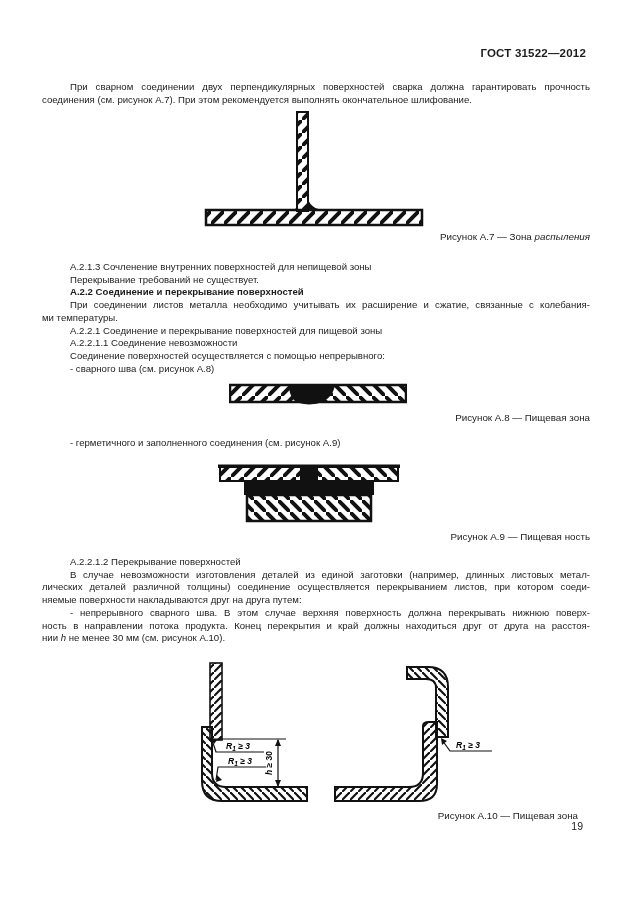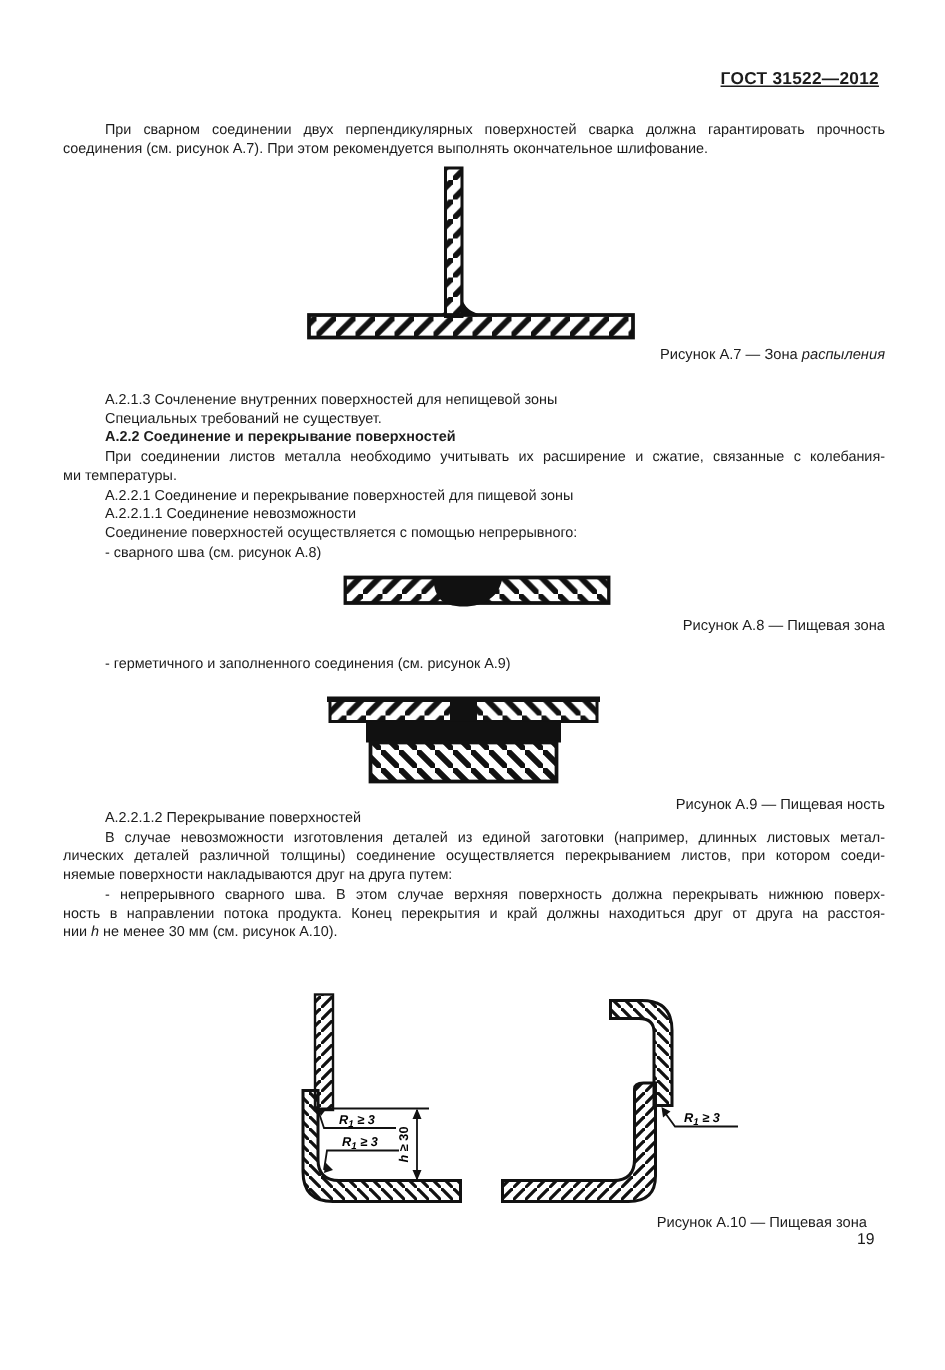--- a/index.html
+++ b/index.html
@@ -4,21 +4,20 @@
 <style>
   html,body{margin:0;padding:0;background:#e8e8e8;}
   .page{
     position:relative;width:630px;height:913px;background:#ffffff;
     margin:0 auto;font-family:"Liberation Sans",sans-serif;color:#1c1c1c;
     overflow:hidden;
   }
   .doc-number{
     position:absolute;top:47px;right:44px;font-size:11.5px;font-weight:bold;
     letter-spacing:.2px;
-    text-decoration:underline;
   }
   .textcol{position:absolute;left:42px;width:548px;font-size:9.6px;line-height:12.7px;}
   .line{white-space:normal;}
   .line.ind{padding-left:28px;}
   .line.b{font-weight:bold;}
   .line.j{text-align:justify;text-align-last:justify;}
   .caption{
     position:absolute;left:42px;width:548px;text-align:right;font-size:9.8px;
   }
   .fig{position:absolute;}
@@ -62,21 +61,21 @@
       <rect x="99" y="5" width="11" height="99" fill="url(#hA)" stroke="#111" stroke-width="2"></rect>
       <rect x="8" y="103" width="216" height="15" fill="url(#hA)" stroke="#111" stroke-width="2.5"></rect>
       <path d="M109,84 C109,96 114,101 124,103 L109,103 Z" fill="#111"></path>
       <path d="M100,96 C100,101 97,103 92,103 L100,103 Z" fill="#111"></path>
     </svg>
   </div>
   <div class="caption" style="top:231px"><span>Рисунок А.7 — Зона </span><i>распыления</i></div>
 
   <div class="textcol" style="top:261px">
       <div class="line ind">А.2.1.3 Сочленение внутренних поверхностей для непищевой зоны</div>
-      <div class="line ind">Специальных требований не существует.</div>
+      <div class="line ind">Перекрывание требований не существует.</div>
       <div class="line ind b">А.2.2 Соединение и перекрывание поверхностей</div>
       <div class="line ind j">При соединении листов металла необходимо учитывать их расширение и сжатие, связанные с колебания-</div>
       <div class="line">ми температуры.</div>
       <div class="line ind">А.2.2.1 Соединение и перекрывание поверхностей для пищевой зоны</div>
       <div class="line ind">А.2.2.1.1 Соединение невозможности</div>
       <div class="line ind">Соединение поверхностей осуществляется с помощью непрерывного:</div>
       <div class="line ind">- сварного шва (см. рисунок А.8)</div>
     </div>
 
   <div class="fig" style="left:229px;top:383px">
@@ -99,21 +98,21 @@
       <rect x="100" y="3" width="80" height="14" fill="url(#hB)"></rect>
       <rect x="2" y="3" width="178" height="14" fill="none" stroke="#111" stroke-width="2"></rect>
       <rect x="82" y="2" width="18" height="15" fill="#111"></rect>
       <line x1="0" y1="2.2" x2="182" y2="2.2" stroke="#111" stroke-width="3.6"></line>
       <rect x="26" y="17" width="130" height="14" fill="#111"></rect>
       <rect x="29" y="31" width="124" height="26" fill="url(#hC)" stroke="#111" stroke-width="2.5"></rect>
     </svg>
   </div>
   <div class="caption" style="top:531px">Рисунок А.9 — Пищевая ность</div>
 
-  <div class="textcol" style="top:540px">
+  <div class="textcol" style="top:556px">
       <div class="line ind">А.2.2.1.2 Перекрывание поверхностей</div>
       <div class="line ind j">В случае невозможности изготовления деталей из единой заготовки (например, длинных листовых метал-</div>
       <div class="line j">лических деталей различной толщины) соединение осуществляется перекрыванием листов, при котором соеди-</div>
       <div class="line">няемые поверхности накладываются друг на друга путем:</div>
       <div class="line ind j">- непрерывного сварного шва. В этом случае верхняя поверхность должна перекрывать нижнюю поверх-</div>
       <div class="line j">ность в направлении потока продукта. Конец перекрытия и край должны находиться друг от друга на расстоя-</div>
       <div class="line">нии <i>h</i> не менее 30 мм (см. рисунок А.10).</div>
     </div>
 
   <div class="fig" style="left:150px;top:656px">

